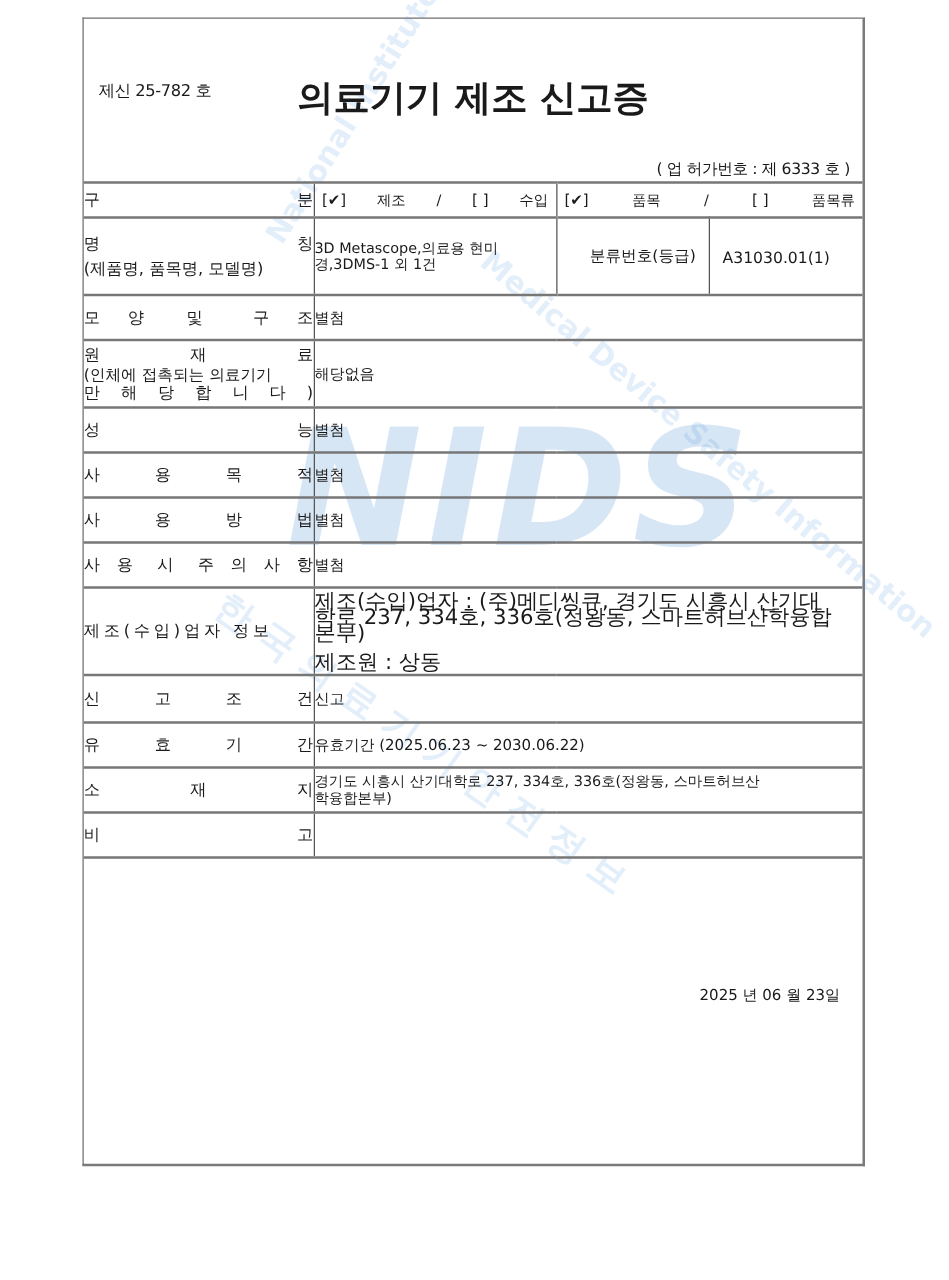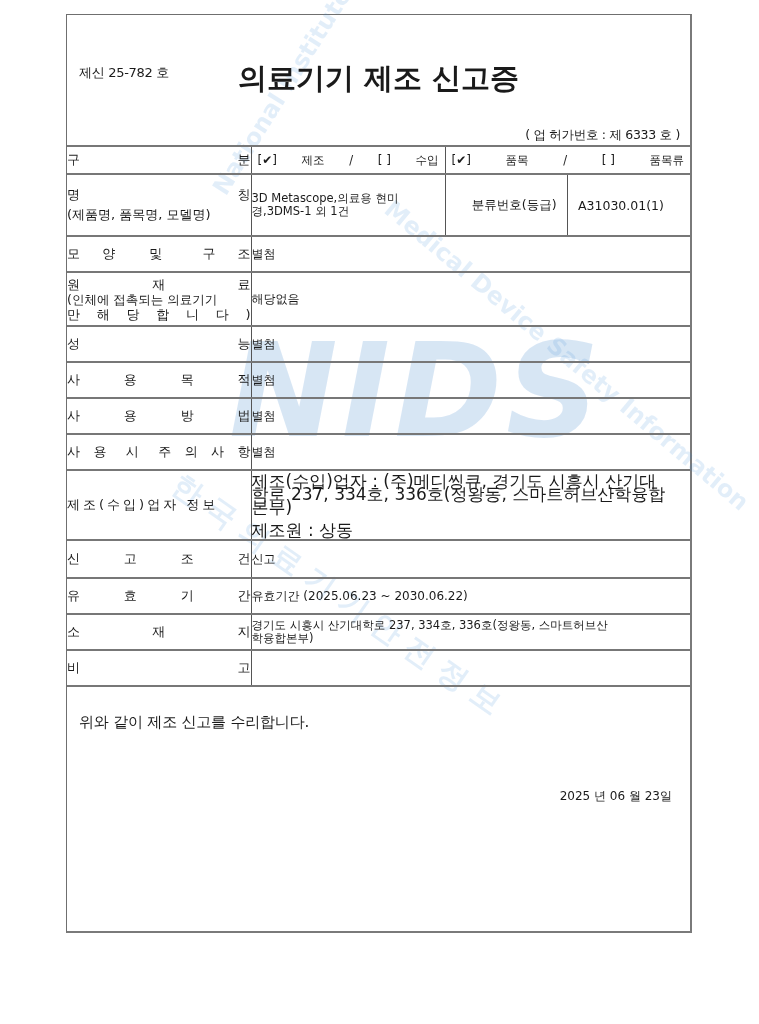--- a/index.html
+++ b/index.html
@@ -214,17 +214,16 @@
               <span>비</span>
               <span>고</span>
             </div>
       </td>
       <td class="val" colspan="3"></td>
     </tr>
   </tbody>
     </table>
 
   <div class="body-text">
-    <div>위와 같이 제조 신고를 수리합니다.</div>
   </div>
 
   <div class="date">2025 년  06 월  23일</div>
 </div>
 
 </body></html>

